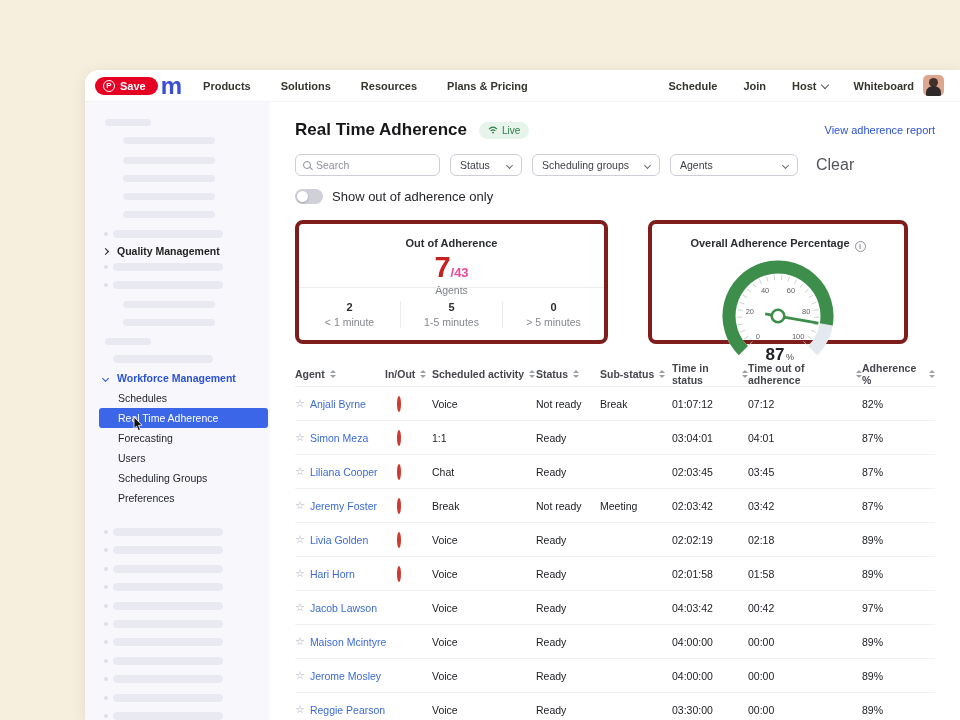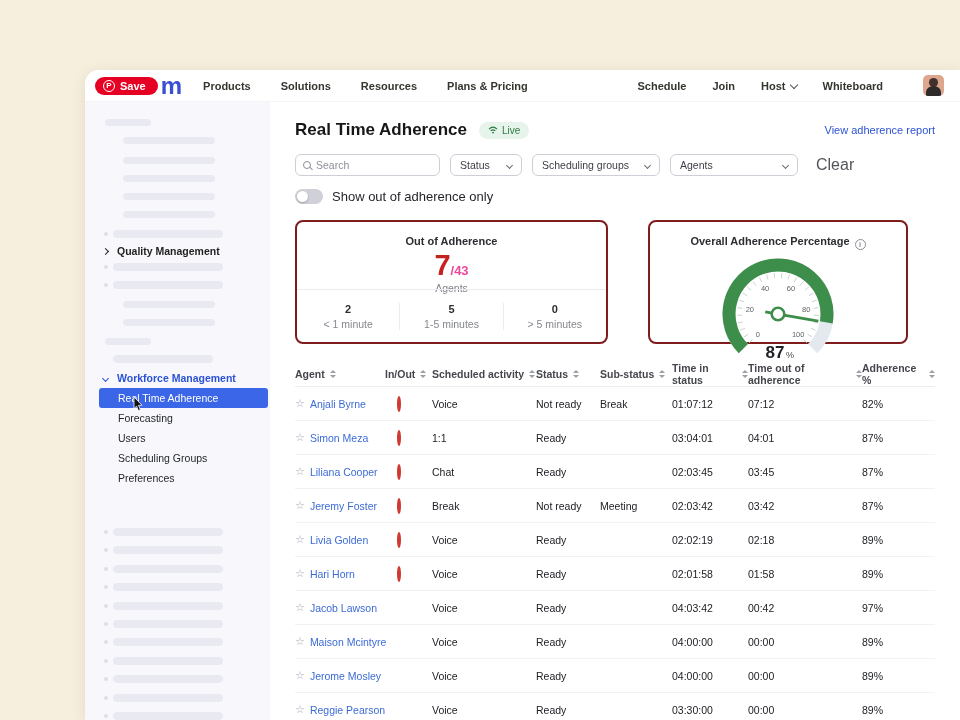--- a/index.html
+++ b/index.html
@@ -12,21 +12,21 @@
   
   .topnav { position:absolute; left:0; top:0; right:0; height:32px; background:#fff;
             display:flex; align-items:center; padding:0 16px 0 10px; border-bottom:1px solid #f4f4f4; z-index:5;}
   .save-pill { display:inline-flex; align-items:center; gap:5px; background:#e60023; color:#fff;
                border-radius:13px; padding:3px 12px 3px 8px; font-size:11px; font-weight:bold; }
   .pin-ic { width:12px; height:12px; border-radius:50%; border:1.5px solid #fff; color:#fff;
             font-size:8px; font-weight:bold; display:flex; align-items:center; justify-content:center; line-height:1;}
   .logo-m { color:#3a4fd1; font-size:24px; font-weight:bold; line-height:20px; margin-left:3px; letter-spacing:-1px;}
   .nav-links { display:flex; gap:30px; margin-left:22px; }
   .nav-links span, .nav-right span.lnk { font-size:11px; font-weight:bold; color:#37352f; cursor:pointer; }
-  .nav-right { margin-left:auto; display:flex; align-items:center; gap:40px; }
+  .nav-right { margin-left:auto; display:flex; align-items:center; gap:9px; }
   .chev { display:inline-block; width:6px; height:6px; border-right:1.5px solid #555; border-bottom:1.5px solid #555;
           transform:rotate(45deg); margin-left:5px; vertical-align:2px;}
   .avatar { width:21px; height:21px; border-radius:5px; background:#dda68f; position:relative; overflow:hidden;}
   .avatar::before { content:""; position:absolute; left:6px; top:3px; width:9px; height:9px; border-radius:50%; background:#42302a;}
   .avatar::after  { content:""; position:absolute; left:3px; top:11px; width:15px; height:12px; border-radius:50% 50% 0 0; background:#2e2a2a;}
 
   
   .sidebar { position:absolute; left:0; top:32px; width:185px; bottom:0; background:#f8f8fc; }
   .sk { position:absolute; background:#e9e9f1; border-radius:4px; }
   .sk-dot { position:absolute; width:4px; height:4px; border-radius:2px; background:#dedee8; }
@@ -64,21 +64,21 @@
   .dd-status{width:72px;} .dd-groups{width:128px;} .dd-agents{width:128px;}
   .clear-link { font-size:16px; color:#53555c; margin-left:8px; cursor:pointer; }
 
   .toggle-row { display:flex; align-items:center; gap:9px; margin-top:13px; }
   .toggle { width:28px; height:15px; border-radius:8px; background:#cfd0d8; position:relative; cursor:pointer; flex:none;}
   .toggle::after { content:""; position:absolute; left:2px; top:2px; width:11px; height:11px; border-radius:50%; background:#fff;
                    box-shadow:0 1px 2px rgba(0,0,0,.25);}
   .toggle-label { font-size:13px; color:#1f2126; }
 
   .cards { position:relative; margin-top:16px; height:124px; }
-  .card { position:absolute; top:0; height:124px; border:2px solid #7f1d1d; border-radius:8px; background:#fff; }
+  .card { position:absolute; top:0; height:124px; border:4px solid #7f1d1d; border-radius:8px; background:#fff; }
   .card-ooa { left:0; width:313px; }
   .card-gauge { left:353px; width:260px; display:flex; flex-direction:column; align-items:center; }
   .card-title { font-size:11px; font-weight:bold; color:#2b2d31; text-align:center; margin-top:13px; }
   .ooa-num-row { text-align:center; margin-top:2px; }
   .ooa-count { font-size:29px; font-weight:bold; color:#c5221f; }
   .ooa-total { font-size:13px; font-weight:bold; color:#ec4899; }
   .ooa-unit { text-align:center; font-size:10.5px; color:#80838a; margin-top:0px; }
   .ooa-break { position:absolute; left:0; right:0; bottom:0; height:53px; border-top:1px solid #ececf0;
                display:flex; align-items:center; }
   .ooa-col { flex:1; text-align:center; }
@@ -177,20 +177,21 @@
       </div>
     <div class="side-head" style="top:140px;">
       <span class="arrow right"></span>
       <span>Quality Management</span>
     </div>
     <div class="side-head blue" style="top:267px;">
       <span class="arrow down"></span>
       <span>Workforce Management</span>
     </div>
     <div class="submenu" id="submenu-slot">
+        <div class="item">Schedules</div>
         <div class="item sel">Real Time Adherence<svg width="11" height="15" viewBox="0 0 11 15" class="cursor-svg">
             <polygon points="1,0 1,11.5 3.6,9.2 5.4,13.6 7.4,12.7 5.5,8.4 9,8.2" fill="#111" stroke="#fff" stroke-width="0.8"></polygon>
           </svg></div>
         <div class="item">Forecasting</div>
         <div class="item">Users</div>
         <div class="item">Scheduling Groups</div>
         <div class="item">Preferences</div>
       </div>
   </div>
 

